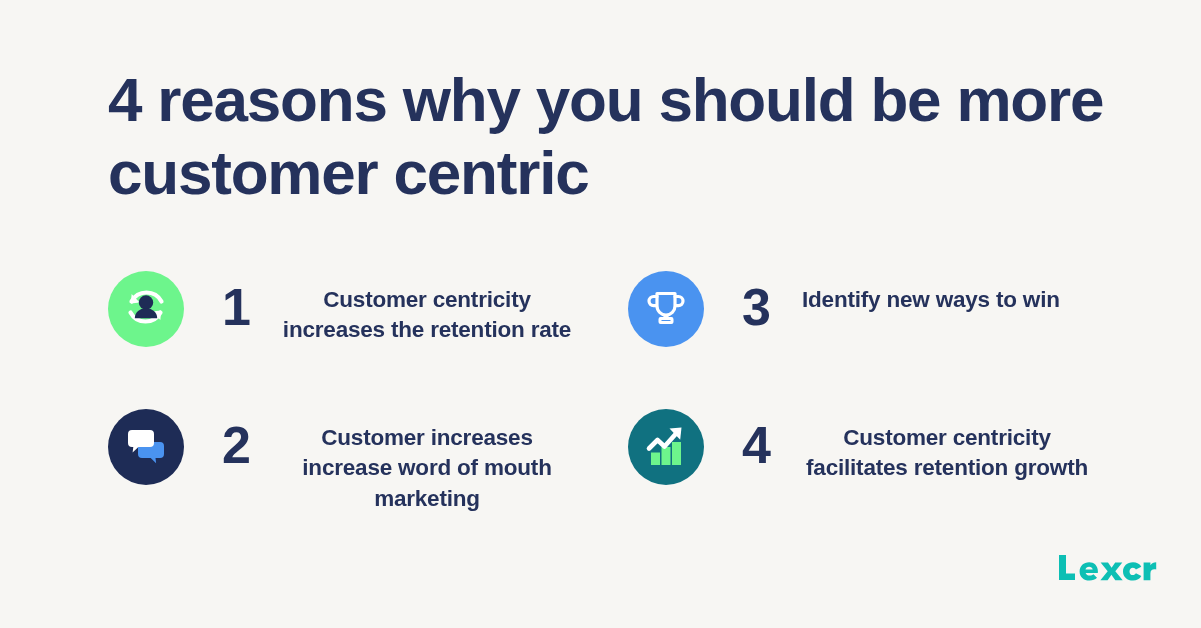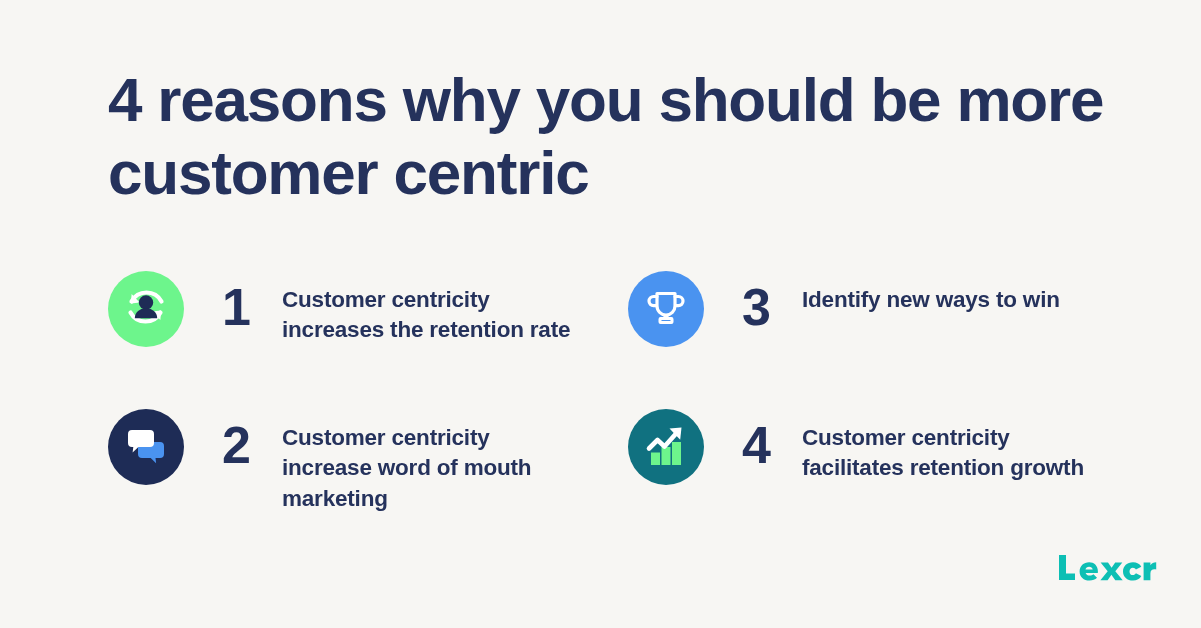--- a/index.html
+++ b/index.html
@@ -82,20 +82,21 @@
 
   .reason-text {
     color: #25325c;
     font-size: 22.5px;
     font-weight: bold;
     line-height: 1.35;
     margin-top: 20px;
     margin-left: 8px;
     max-width: 290px;
     letter-spacing: -0.2px;
+    text-align: center;
   }
 
   
   .logo {
     position: absolute;
     right: 40px;
     bottom: 42px;
     height: 34px;
     display: flex;
     align-items: center;
@@ -160,21 +161,21 @@
 
             <path d="M20 21 h18 a4 4 0 0 1 4 4 v8 a4 4 0 0 1 -4 4 h-4.5
                      l0.6 5.2 l-5.4 -5.2 h-8.7 a4 4 0 0 1 -4 -4 v-8 a4 4 0 0 1 4 -4 Z" fill="#4a93f0"></path>
 
             <path d="M10 9 h18 a4 4 0 0 1 4 4 v9 a4 4 0 0 1 -4 4 h-11.6
                      l-5.8 5.4 l0.7 -5.4 h-1.3 a4 4 0 0 1 -4 -4 v-9 a4 4 0 0 1 4 -4 Z" fill="#ffffff"></path>
           </svg>
         </span>
       </div>
       <div class="num">2</div>
-      <div class="reason-text">Customer centricity increase word of mouth marketing</div>
+      <div class="reason-text">Customer increases increase word of mouth marketing</div>
     </div>
 
     <div class="reason">
       <div class="icon-badge badge-teal">
         <span>
           <svg width="48" height="48" viewBox="0 0 48 48" aria-hidden="true">
 
             <rect x="9" y="31.5" width="9" height="12.5" fill="#6df58c"></rect>
             <rect x="19.5" y="26" width="9" height="18" fill="#6df58c"></rect>
             <rect x="30" y="21" width="9" height="23" fill="#6df58c"></rect>

